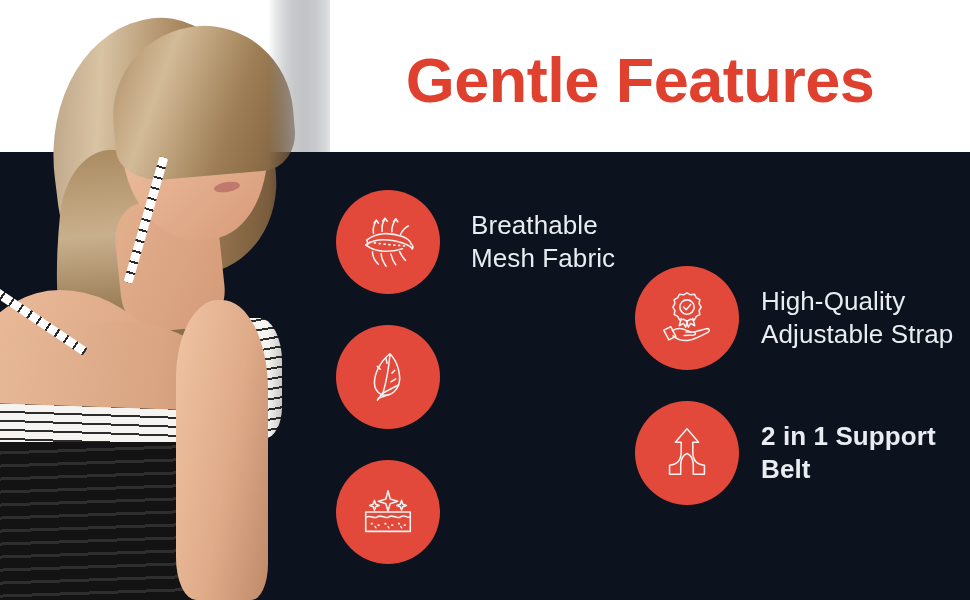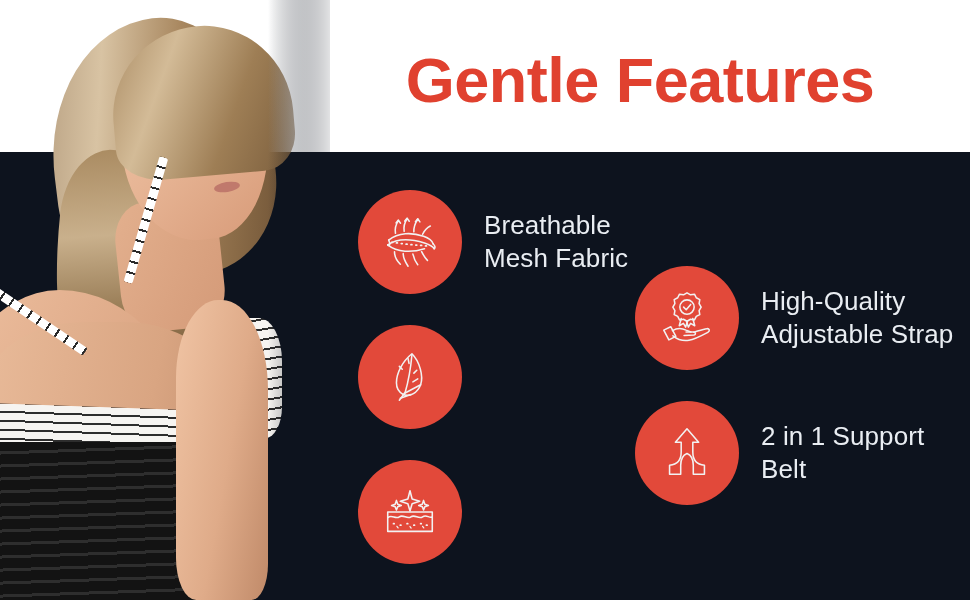--- a/index.html
+++ b/index.html
@@ -209,27 +209,27 @@
   .icon-circle svg { display: block; }
   .feature-label {
     margin-left: 22px;
     color: #e9edf2;
     font-size: 26px;
     line-height: 1.28;
     letter-spacing: 0.1px;
     white-space: pre-line;
   }
 
-  .f-col-left  { left: 358px; }
+  .f-col-left  { left: 336px; gap: 9px; }
   .f-col-right { left: 635px; }
   .f-r1 { top: 190px; }
   .f-r2 { top: 325px; }
   .f-r3 { top: 460px; }
   .f-s1 { top: 266px; }
-  .f-s2 { top: 401px; }
+  .f-s2 { top: 401px; font-weight: bold; }
 </style>
 </head>
 <body>
 
 <div id="banner">
 
   <div class="header-band"></div>
   <div class="body-band"></div>
 
   <div class="model">

